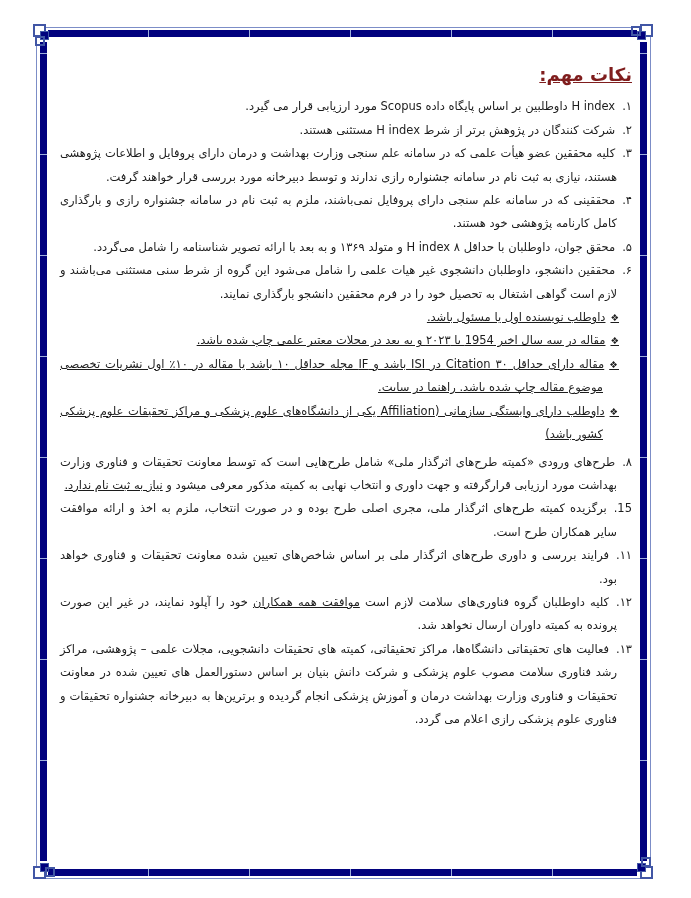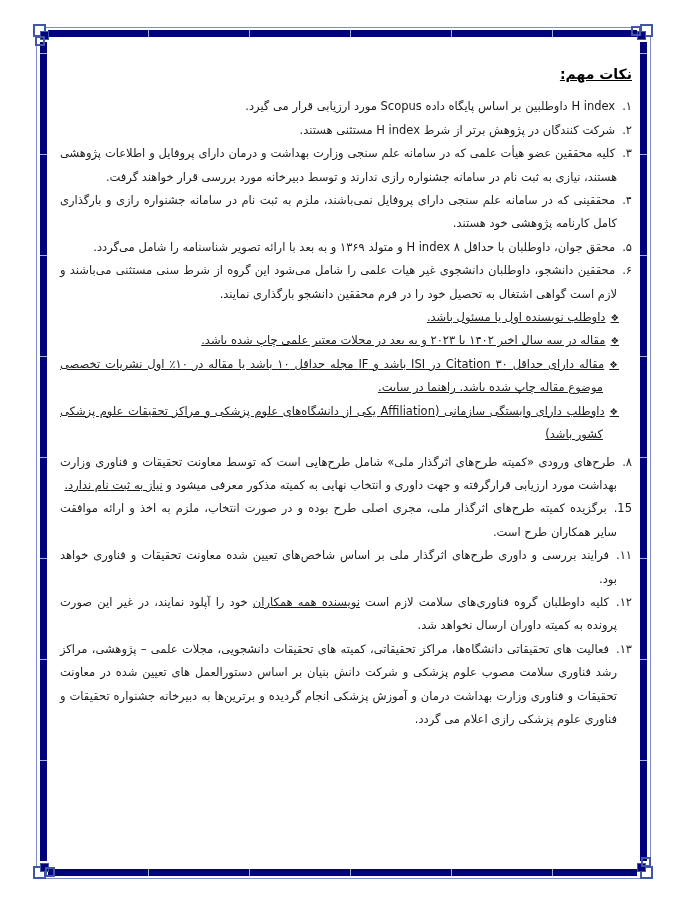--- a/index.html
+++ b/index.html
@@ -38,21 +38,21 @@
   .corner.tr { left:627px; top:24px; transform:rotate(90deg); }
   .corner.br { left:627px; top:853px; transform:rotate(180deg); }
   .corner.bl { left:33px; top:853px; transform:rotate(270deg); }
 
   
   .content {
     position:absolute; top:63px; right:59px; left:60px; z-index:4;
     direction:rtl; color:#1c1c1c; font-size:11.5px; line-height:23.4px;
   }
   .doc-title {
-    font-weight:bold; font-size:14px; color:#000000;
+    font-weight:bold; font-size:18px; color:#7f1d1d;
     text-decoration:underline; margin-bottom:9px;
   }
   .item {
     text-align:justify; padding-right:15px; text-indent:-15px;
     position:relative;
   }
   .bullet {
     text-align:justify; padding-right:29px; text-indent:-16px;text-decoration:underline;
   }
   .gap { margin-top:4px; }
@@ -97,22 +97,22 @@
 <div class="content" dir="rtl">
   <div class="doc-title">نکات مهم:</div>
   <div id="notes-list">
       <div class="item"><span class="marker num-marker">۱.</span><span class="tab"></span><span class="seg">H index داوطلبین بر اساس پایگاه داده Scopus مورد ارزیابی قرار می گیرد.</span></div>
       <div class="item"><span class="marker num-marker">۲.</span><span class="tab"></span><span class="seg">شرکت کنندگان در پژوهش برتر از شرط H index مستثنی هستند.</span></div>
       <div class="item"><span class="marker num-marker">۳.</span><span class="tab"></span><span class="seg">کلیه محققین عضو هیأت علمی که در سامانه علم سنجی وزارت بهداشت و درمان دارای پروفایل و اطلاعات پژوهشی هستند، نیازی به ثبت نام در سامانه جشنواره رازی ندارند و توسط دبیرخانه مورد بررسی قرار خواهند گرفت.</span></div>
       <div class="item"><span class="marker num-marker">۴.</span><span class="tab"></span><span class="seg">محققینی که در سامانه علم سنجی دارای پروفایل نمی‌باشند، ملزم به ثبت نام در سامانه جشنواره رازی و بارگذاری کامل کارنامه پژوهشی خود هستند.</span></div>
       <div class="item"><span class="marker num-marker">۵.</span><span class="tab"></span><span class="seg">محقق جوان، داوطلبان با حداقل H index ۸ و متولد ۱۳۶۹ و به بعد با ارائه تصویر شناسنامه را شامل می‌گردد.</span></div>
       <div class="item"><span class="marker num-marker">۶.</span><span class="tab"></span><span class="seg">محققین دانشجو، داوطلبان دانشجوی غیر هیات علمی را شامل می‌شود این گروه از شرط سنی مستثنی می‌باشند و لازم است گواهی اشتغال به تحصیل خود را در فرم محققین دانشجو بارگذاری نمایند.</span></div>
       <div class="bullet"><span class="marker bullet-marker">❖</span><span class="tab"></span><span class="seg">داوطلب نویسنده اول یا مسئول باشد.</span></div>
-      <div class="bullet"><span class="marker bullet-marker">❖</span><span class="tab"></span><span class="seg">مقاله در سه سال اخیر ۱۴۰۲ یا ۲۰۲۳ و به بعد در مجلات معتبر علمی چاپ شده باشد.</span></div>
+      <div class="bullet"><span class="marker bullet-marker">❖</span><span class="tab"></span><span class="seg">مقاله در سه سال اخیر 1954 یا ۲۰۲۳ و به بعد در مجلات معتبر علمی چاپ شده باشد.</span></div>
       <div class="bullet"><span class="marker bullet-marker">❖</span><span class="tab"></span><span class="seg">مقاله دارای حداقل Citation ۳۰ در ISI باشد و IF مجله حداقل ۱۰ باشد یا مقاله در ۱۰٪ اول نشریات تخصصی موضوع مقاله چاپ شده باشد. راهنما در سایت.</span></div>
       <div class="bullet"><span class="marker bullet-marker">❖</span><span class="tab"></span><span class="seg">داوطلب دارای وابستگی سازمانی (Affiliation یکی از دانشگاه‌های علوم پزشکی و مراکز تحقیقات علوم پزشکی کشور باشد)</span></div>
       <div class="item gap"><span class="marker num-marker">۸.</span><span class="tab"></span><span class="seg">طرح‌های ورودی «کمیته طرح‌های اثرگذار ملی» شامل طرح‌هایی است که توسط معاونت تحقیقات و فناوری وزارت بهداشت مورد ارزیابی قرارگرفته و جهت داوری و انتخاب نهایی به کمیته مذکور معرفی میشود و </span><span class="seg u">نیاز به ثبت نام ندارد.</span></div>
       <div class="item"><span class="marker num-marker">15.</span><span class="tab"></span><span class="seg">برگزیده کمیته طرح‌های اثرگذار ملی، مجری اصلی طرح بوده و در صورت انتخاب، ملزم به اخذ و ارائه موافقت سایر همکاران طرح است.</span></div>
       <div class="item"><span class="marker num-marker">۱۱.</span><span class="tab"></span><span class="seg">فرایند بررسی و داوری طرح‌های اثرگذار ملی بر اساس شاخص‌های تعیین شده معاونت تحقیقات و فناوری خواهد بود.</span></div>
-      <div class="item"><span class="marker num-marker">۱۲.</span><span class="tab"></span><span class="seg">کلیه داوطلبان گروه فناوری‌های سلامت لازم است </span><span class="seg u">نویسنده همه همکاران</span><span class="seg"> خود را آپلود نمایند، در غیر این صورت پرونده به کمیته داوران ارسال نخواهد شد.</span></div>
+      <div class="item"><span class="marker num-marker">۱۲.</span><span class="tab"></span><span class="seg">کلیه داوطلبان گروه فناوری‌های سلامت لازم است </span><span class="seg u">موافقت همه همکاران</span><span class="seg"> خود را آپلود نمایند، در غیر این صورت پرونده به کمیته داوران ارسال نخواهد شد.</span></div>
       <div class="item"><span class="marker num-marker">۱۳.</span><span class="tab"></span><span class="seg">فعالیت های تحقیقاتی دانشگاه‌ها، مراکز تحقیقاتی، کمیته های تحقیقات دانشجویی، مجلات علمی – پژوهشی، مراکز رشد فناوری سلامت مصوب علوم پزشکی و شرکت دانش بنیان بر اساس دستورالعمل های تعیین شده در معاونت تحقیقات و فناوری وزارت بهداشت درمان و آموزش پزشکی انجام گردیده و برترین‌ها به دبیرخانه جشنواره تحقیقات و فناوری علوم پزشکی رازی اعلام می گردد.</span></div>
     </div>
 </div>
 
 </body></html>

